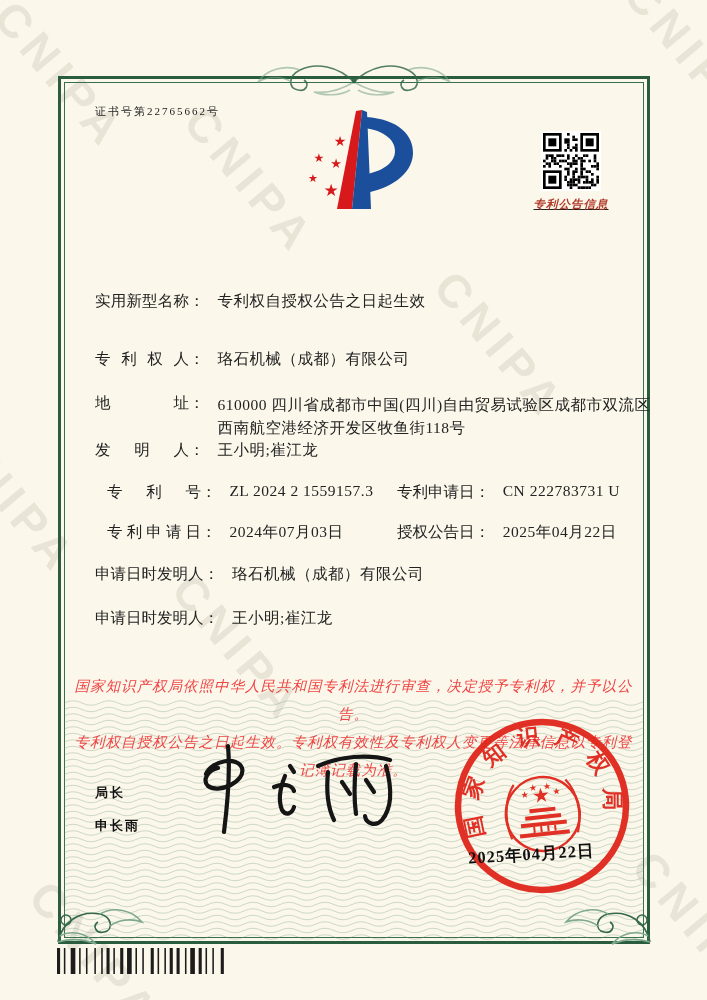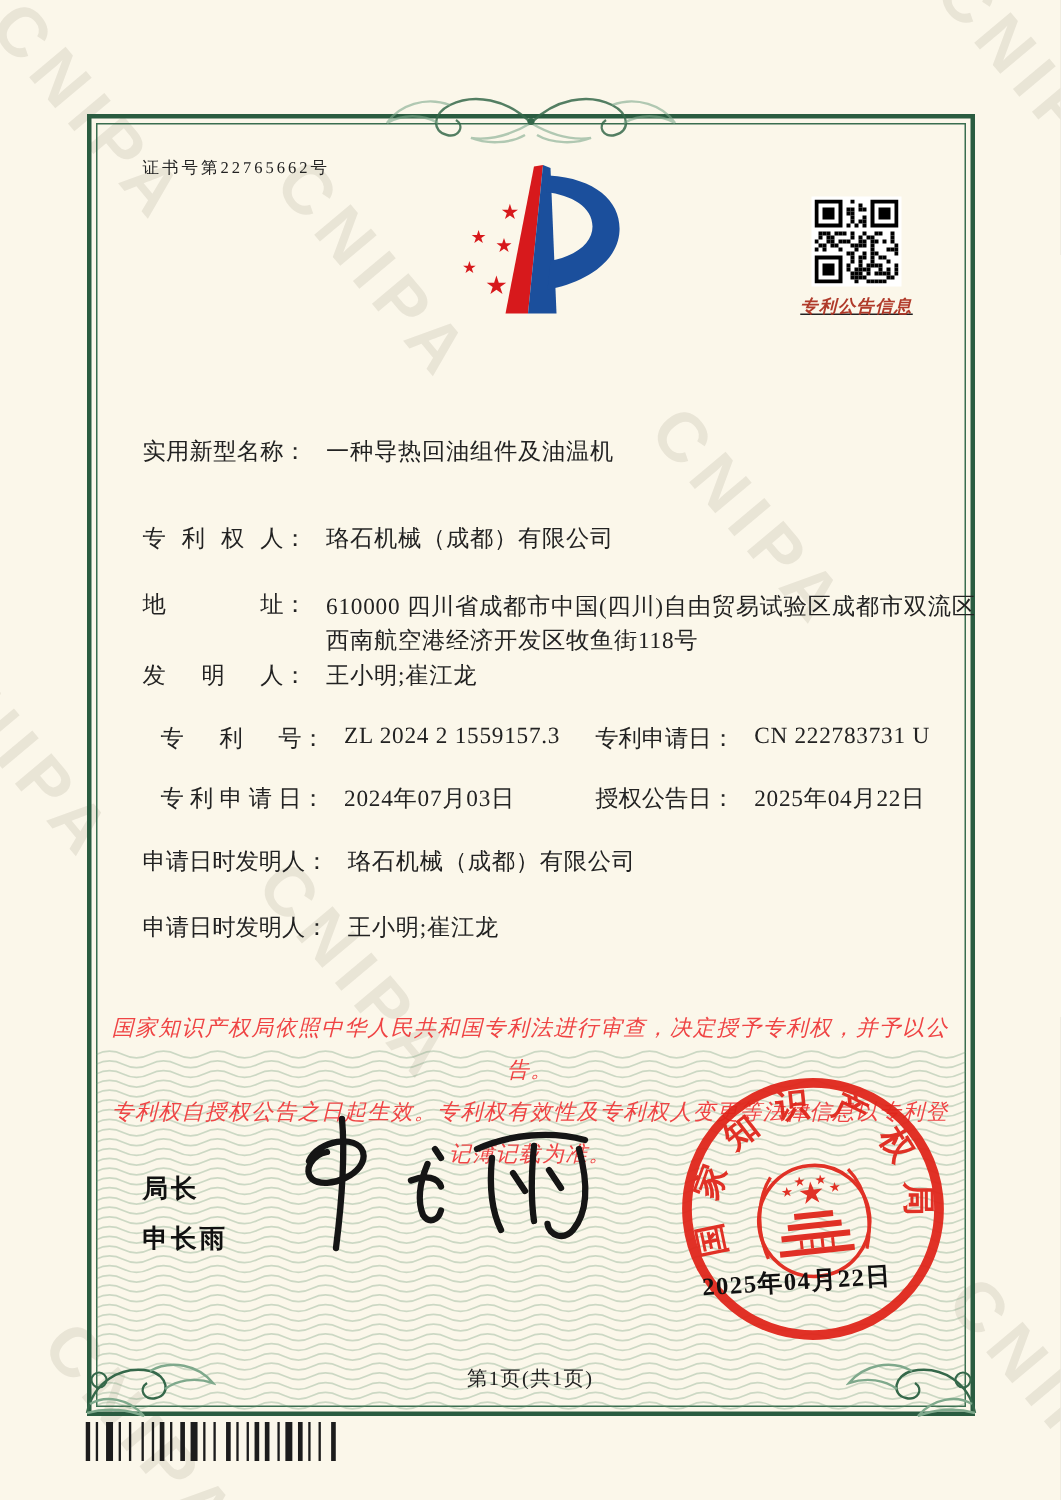--- a/index.html
+++ b/index.html
@@ -37,21 +37,21 @@
   .lbl{display:inline-block;width:94px;text-align:justify;text-align-last:justify;vertical-align:top;}
   .lbl.wide{width:auto;text-align-last:auto;}
   .colon{display:inline-block;vertical-align:top;}
   .val{display:inline-block;margin-left:9px;vertical-align:top;letter-spacing:0.5px;}
   .val.wrap{white-space:normal;width:446px;line-height:23px;}
   .pair{display:inline-block;width:286px;white-space:nowrap;vertical-align:top;margin-left:12px;}
   .pair2{display:inline-block;white-space:nowrap;vertical-align:top;}
   .legal{position:absolute;left:70px;top:672px;width:567px;z-index:4;text-align:center;
     font-size:14.5px;font-style:italic;color:#ef4444;line-height:28px;letter-spacing:1px;}
   .signer{position:absolute;left:95px;top:776px;z-index:4;
-    font-family:"Liberation Sans","DejaVu Sans",sans-serif;font-weight:700;font-size:17px;
+    font-family:"Liberation Sans","DejaVu Sans",sans-serif;font-weight:700;font-size:13px;
     color:#111;line-height:33px;letter-spacing:2px;}
   .signature{position:absolute;left:190px;top:740px;z-index:4;}
   .seal{position:absolute;left:450px;top:714px;z-index:5;opacity:0.94;}
   .seal-date{position:absolute;left:468px;top:843px;width:150px;z-index:6;
     font-size:16.5px;font-weight:700;color:#111;transform:rotate(-3.5deg);letter-spacing:1px;}
   .footer{position:absolute;left:0;top:910px;width:707px;text-align:center;z-index:4;font-size:13.5px;letter-spacing:1px;}
   .barcode{position:absolute;left:57px;top:948px;z-index:4;}
 </style>
 </head>
 <body>
@@ -287,21 +287,21 @@
         <rect x="2.6666666666666665" y="40" width="13.333333333333332" height="13.333333333333332" fill="#fff"></rect>
         <rect x="5.333333333333333" y="42.666666666666664" width="8" height="8" fill="#000"></rect>
       </svg>
     <div class="qr-caption">专利公告信息</div>
   </div>
 
 
   <div class="rows">
     <div class="row" style="top:291px">
       <span class="lbl">实用新型名称</span><span class="colon">：</span>
-      <span class="val">一种导热回油组件及油温机</span>
+      <span class="val">专利权自授权公告之日起生效</span>
     </div>
     <div class="row" style="top:349px">
       <span class="lbl">专利权人</span><span class="colon">：</span>
       <span class="val">珞石机械（成都）有限公司</span>
     </div>
     <div class="row" style="top:393px">
       <span class="lbl">地址</span><span class="colon">：</span>
       <span class="val wrap">610000 四川省成都市中国(四川)自由贸易试验区成都市双流区西南航空港经济开发区牧鱼街118号</span>
     </div>
     <div class="row" style="top:440px">
@@ -387,21 +387,20 @@
         <rect x="-23" y="16" width="46" height="4" stroke="none"></rect>
         <rect x="-25" y="26" width="50" height="4" stroke="none"></rect>
         <path d="M-10,20 v6 M-3,20 v6 M4,20 v6 M11,20 v6" stroke-width="2"></path>
         <path d="M-33,30 C-39,12 -37,-10 -26,-24" fill="none" stroke-width="2.2"></path>
         <path d="M33,30 C39,12 37,-10 26,-24" fill="none" stroke-width="2.2"></path>
       </g>
     </g>
   </svg>
   <div class="seal-date">2025年04月22日</div>
 
-  <div class="footer">第1页(共1页)</div>
 
   <svg id="barcode" class="barcode" width="212" height="26">
       <rect x="0" y="0" width="3.1" height="26" fill="#1c1c1c"></rect>
       <rect x="6.8500000000000005" y="0" width="1.55" height="26" fill="#1c1c1c"></rect>
       <rect x="13.7" y="0" width="4.65" height="26" fill="#1c1c1c"></rect>
       <rect x="22.1" y="0" width="1.55" height="26" fill="#1c1c1c"></rect>
       <rect x="28.95" y="0" width="1.55" height="26" fill="#1c1c1c"></rect>
       <rect x="37.35" y="0" width="1.55" height="26" fill="#1c1c1c"></rect>
       <rect x="44.2" y="0" width="1.55" height="26" fill="#1c1c1c"></rect>
       <rect x="49.5" y="0" width="3.1" height="26" fill="#1c1c1c"></rect>

